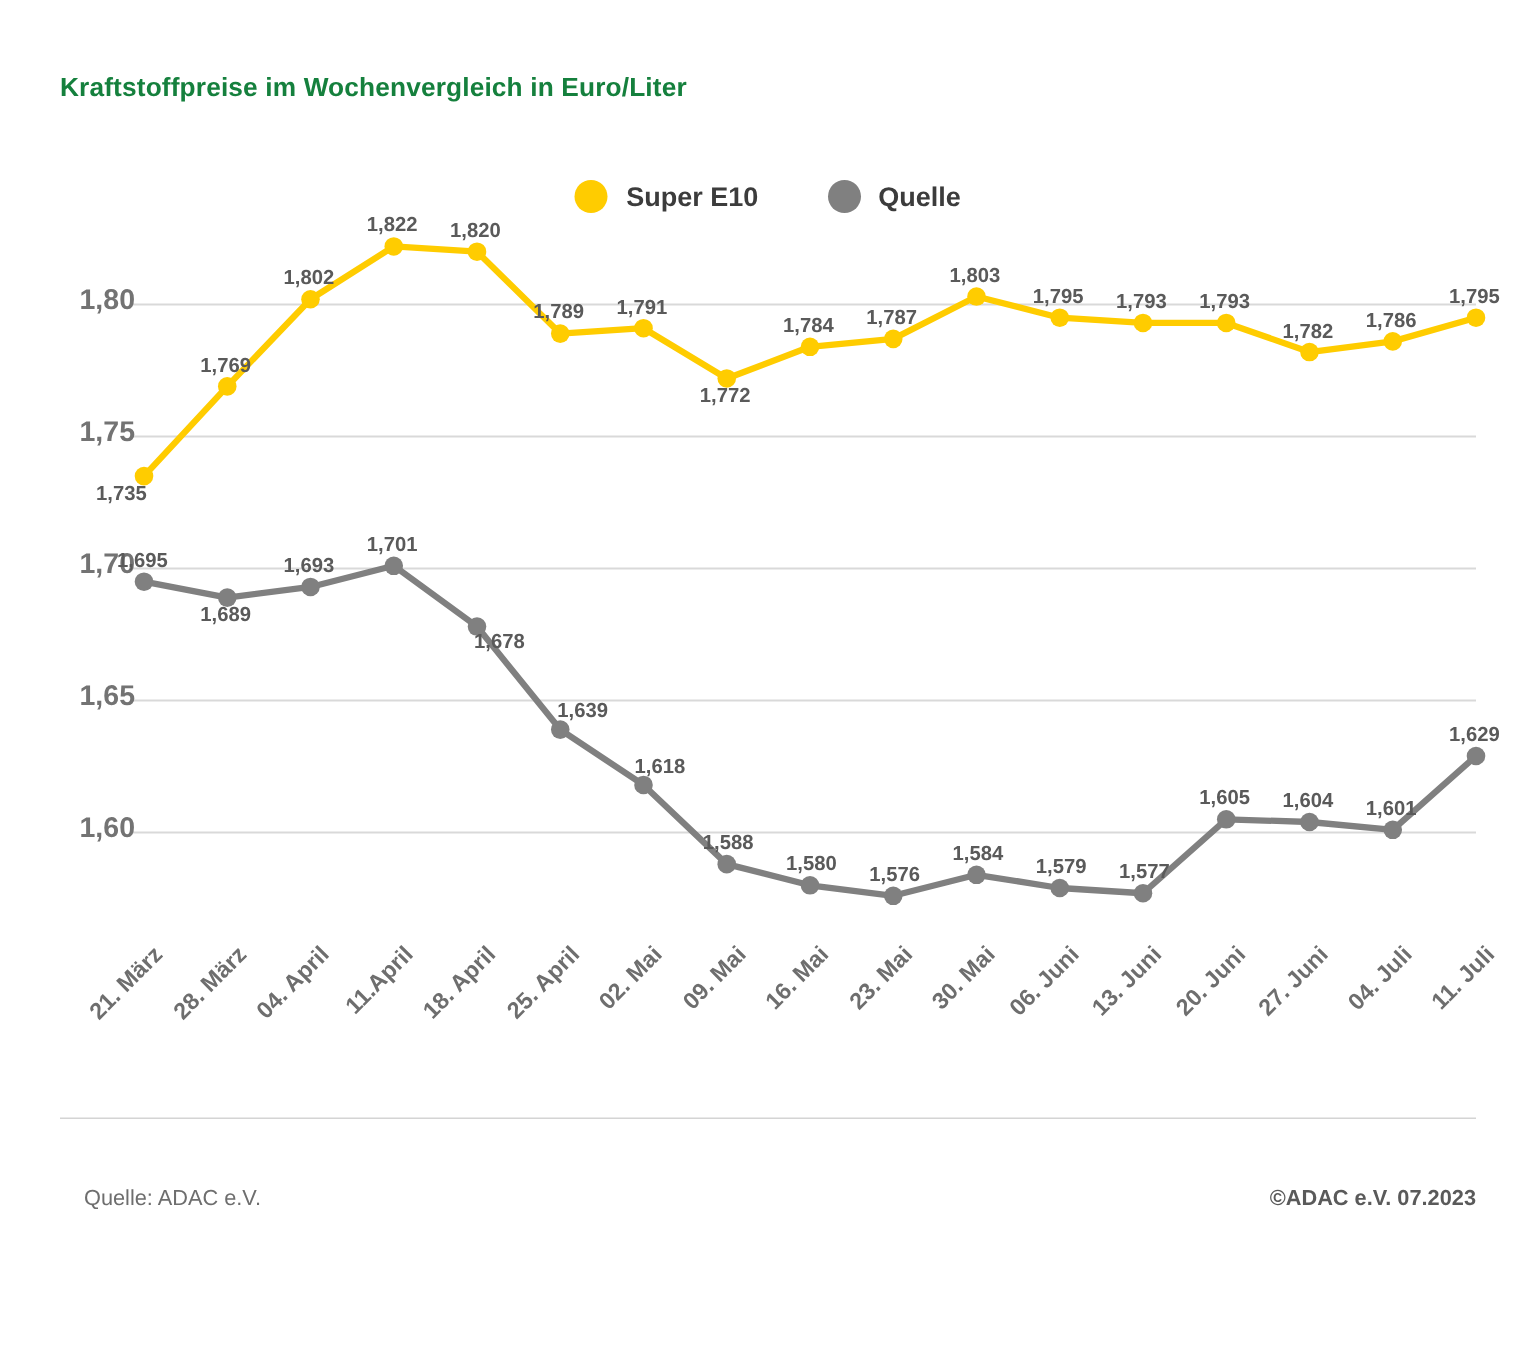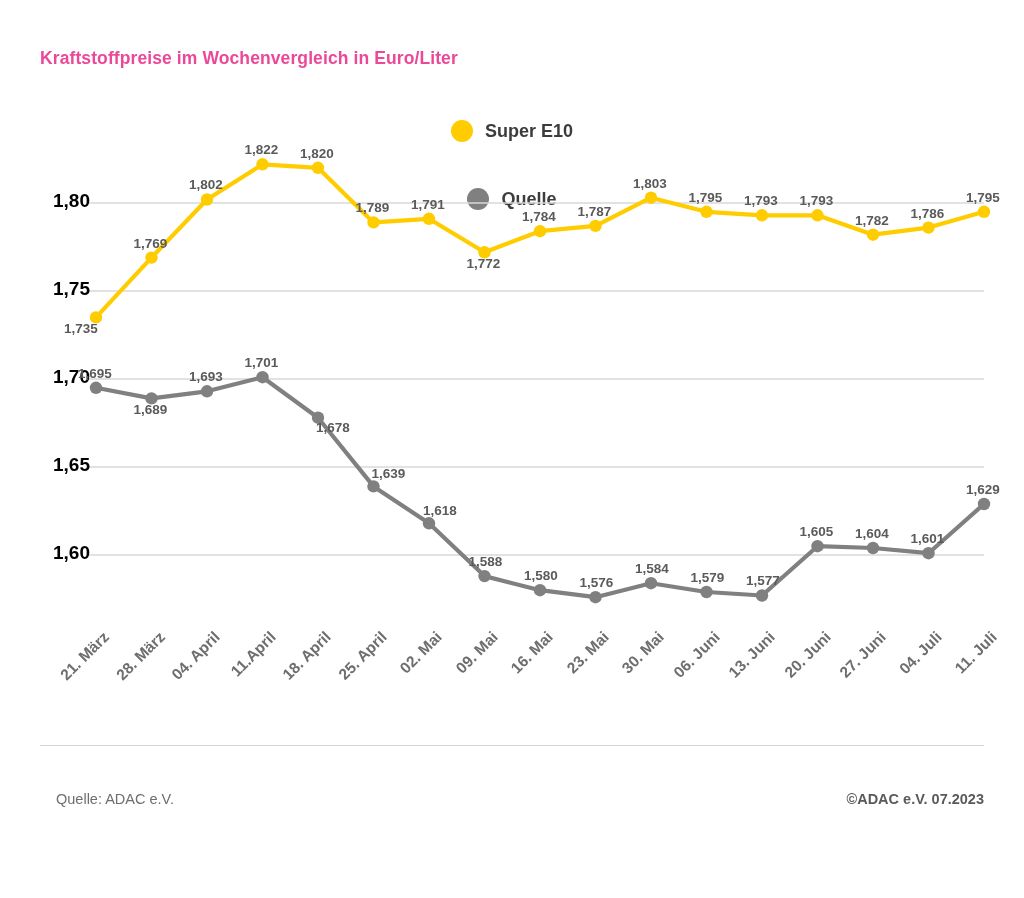--- a/index.html
+++ b/index.html
@@ -18,33 +18,32 @@
     position: relative;
     width: 1024px;
     height: 898px;
   }
   .title {
     position: absolute;
     left: 40px;
     top: 48px;
     font-size: 17.5px;
     font-weight: bold;
-    color: #ec4899;
+    color: #15803d;
     letter-spacing: 0.1px;
   }
   .legend {
     position: absolute;
     left: 0;
     top: 120px;
     width: 1024px;
     display: flex;
     justify-content: center;
     align-items: center;
     gap: 46px;
-    flex-direction: column;
   }
   .legend-entry {
     display: flex;
     align-items: center;
     gap: 12px;
   }
   .legend-dot {
     width: 22px;
     height: 22px;
     border-radius: 50%;
@@ -59,21 +58,21 @@
     position: absolute;
     left: 0;
     top: 0;
     width: 1024px;
     height: 898px;
   }
   .ytick {
     position: absolute;
     font-size: 19px;
     font-weight: bold;
-    color: #000000;
+    color: #737373;
     text-align: right;
     width: 74px;
     left: 16px;
   }
   .xtick {
     position: absolute;
     font-size: 15.5px;
     font-weight: bold;
     color: #6e6e6e;
     transform-origin: right top;

